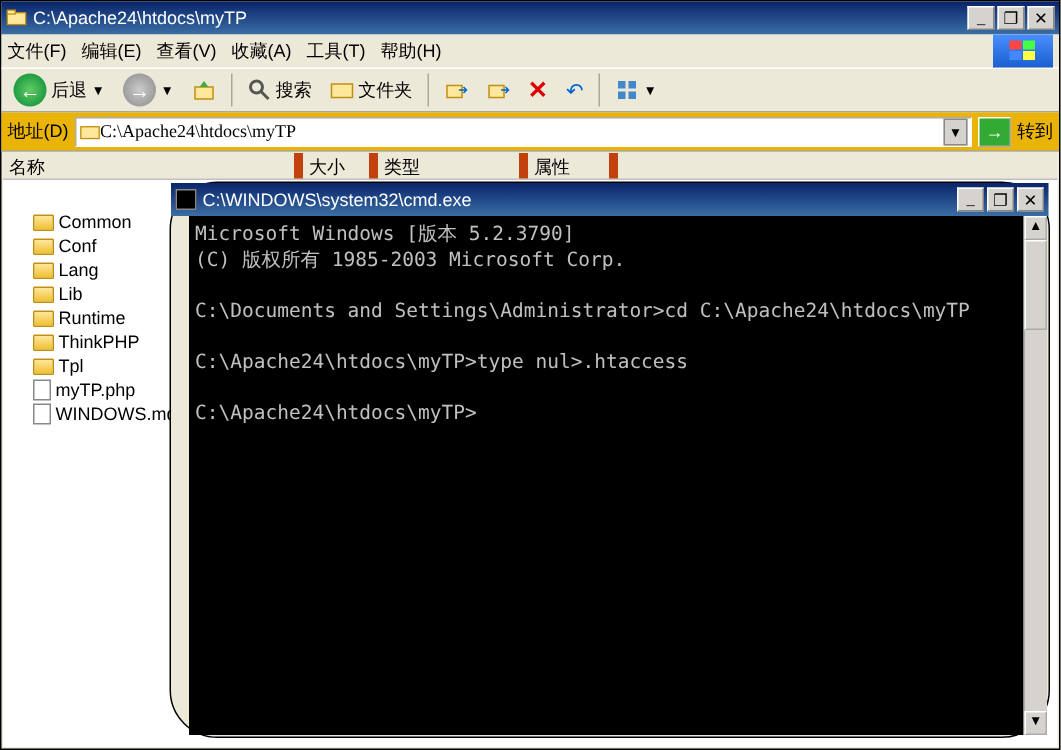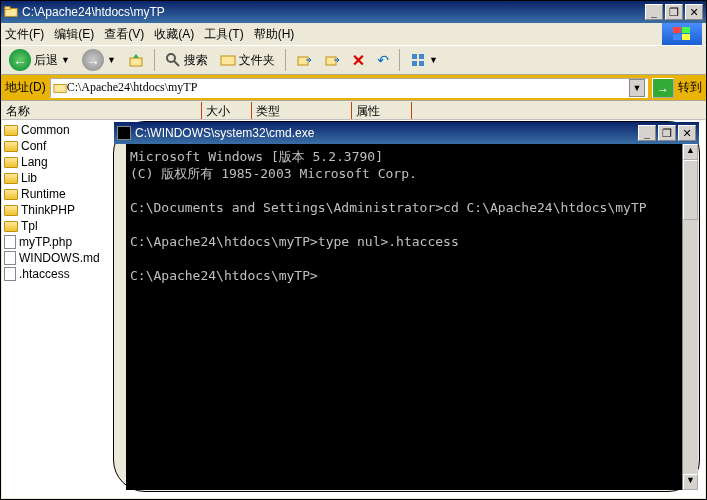--- a/index.html
+++ b/index.html
@@ -21,23 +21,23 @@
   .sep{width:1px;height:22px;background:#aca899;margin:0 2px;}
   .ico{width:16px;height:16px;}
   .addrbar{height:26px;background:#eab308;border-bottom:1px solid #aca899;display:flex;align-items:center;font-size:12px;padding:0 4px;gap:4px;}
   .addrinput{flex:1;height:20px;border:1px inset #fff;background:#fff;display:flex;align-items:center;padding:0 2px;}
   .addrinput input{flex:1;border:none;outline:none;font-size:12px;font-family:"SimSun";}
   .dd{width:16px;height:18px;background:#d6d3ce;border:1px solid #888;display:flex;align-items:center;justify-content:center;font-size:9px;}
   .go{width:22px;height:20px;background:#3a3;display:flex;align-items:center;justify-content:center;color:#fff;border:1px outset #fff;}
 
   .explorer-body{position:absolute;top:101px;left:1px;right:1px;bottom:1px;background:#fff;display:flex;flex-direction:column;}
   .colhdr{height:18px;background:#ece9d8;border-bottom:1px solid #c0c0c0;display:flex;font-size:12px;}
-  .colhdr div{border-right:1px solid #c2410c;padding:1px 4px;}
+  .colhdr div{border-right:6px solid #c2410c;padding:1px 4px;}
   .filearea{flex:1;display:flex;}
-  .tree{width:200px;font-size:12px;padding:2px;}
+  .tree{width:200px;font-size:12px;padding:20px;}
   .trow{display:flex;align-items:center;height:16px;gap:3px;}
   .folder-ico{width:14px;height:11px;background:linear-gradient(#ffe79c,#f0c030);border:1px solid #c09010;border-radius:1px;}
   .file-ico{width:12px;height:14px;background:#fff;border:1px solid #888;position:relative;}
   .details{flex:1;font-size:12px;}
   .drow{display:flex;height:16px;}
 
   .cmd { left:113px; top:121px; width:587px; height:371px;border-radius:32px; }
   .cmd-body{position:absolute;top:22px;left:1px;right:1px;bottom:1px;background:#000;color:#c0c0c0;font-family:"NSimSun","Consolas",monospace;font-size:13px;padding:4px 4px;line-height:17px;white-space:pre;overflow:hidden;margin-left:11px;}
   .cmd .sb{position:absolute;right:1px;top:22px;bottom:1px;width:16px;background:#d6d3ce;border-left:1px solid #888;}
   .cmd .sb .a{height:16px;background:#d6d3ce;border:1px outset #fff;font-size:9px;text-align:center;}
@@ -185,24 +185,20 @@
             <span>Tpl</span>
           </div>
           <div class="trow">
             <div class="file-ico"></div>
             <span>myTP.php</span>
           </div>
           <div class="trow">
             <div class="file-ico"></div>
             <span>WINDOWS.md</span>
           </div>
-          <div class="trow">
-            <div class="file-ico"></div>
-            <span>.htaccess</span>
-          </div>
         </div>
       <div class="details">
         <div class="drow">
           <div style="width:50px"></div>
           <div style="width:100px">文件夹</div>
           <div style="width:110px">2015-9-8 19:04</div>
         </div>
       </div>
     </div>
   </div>

